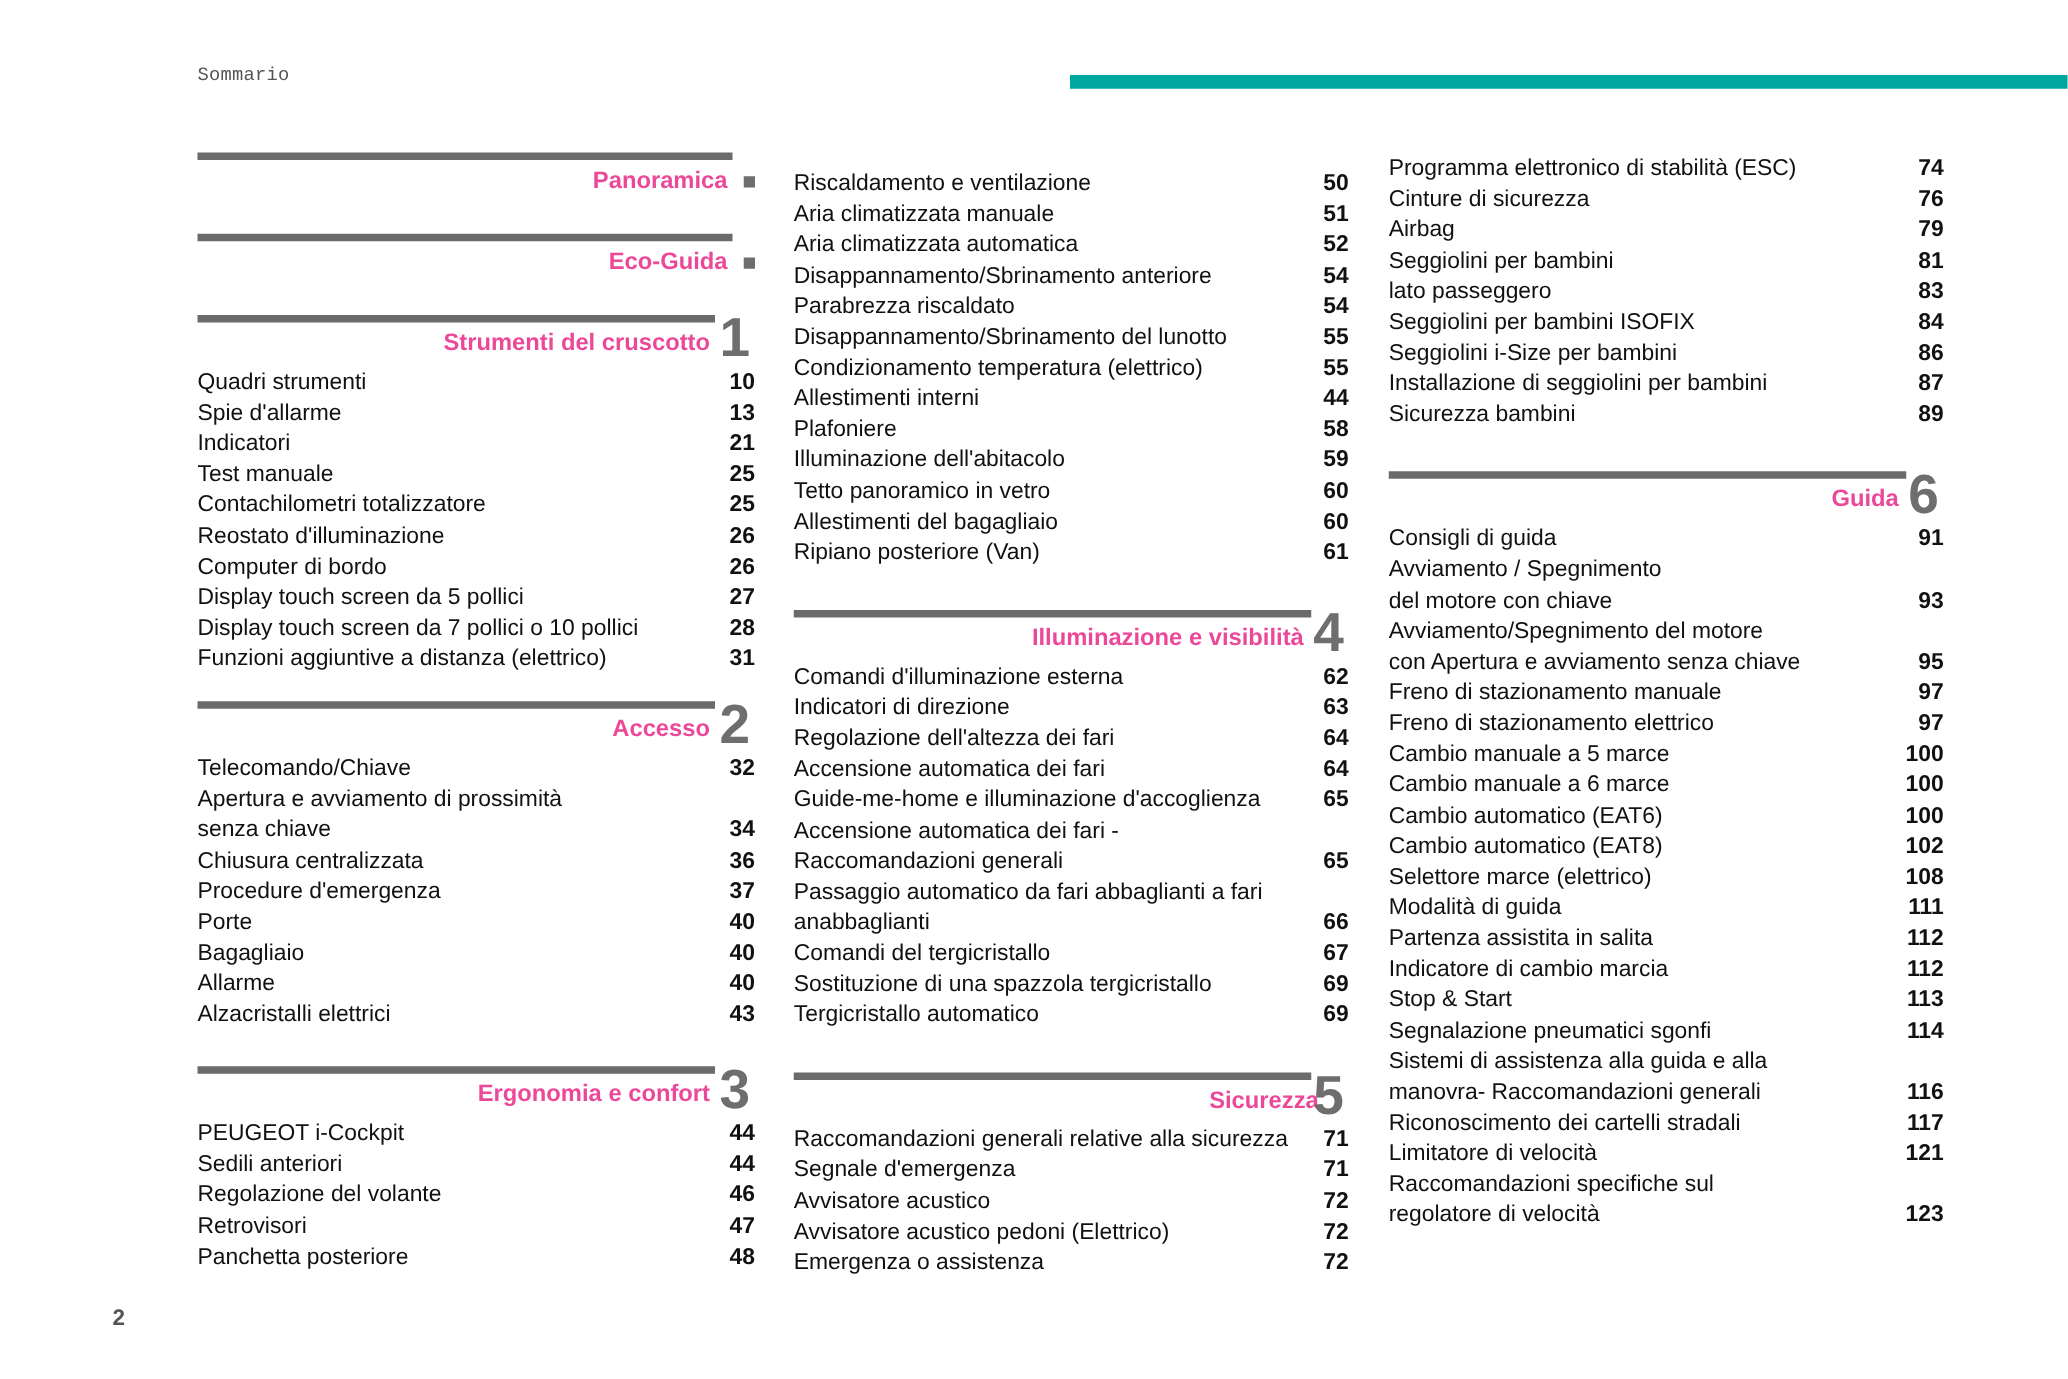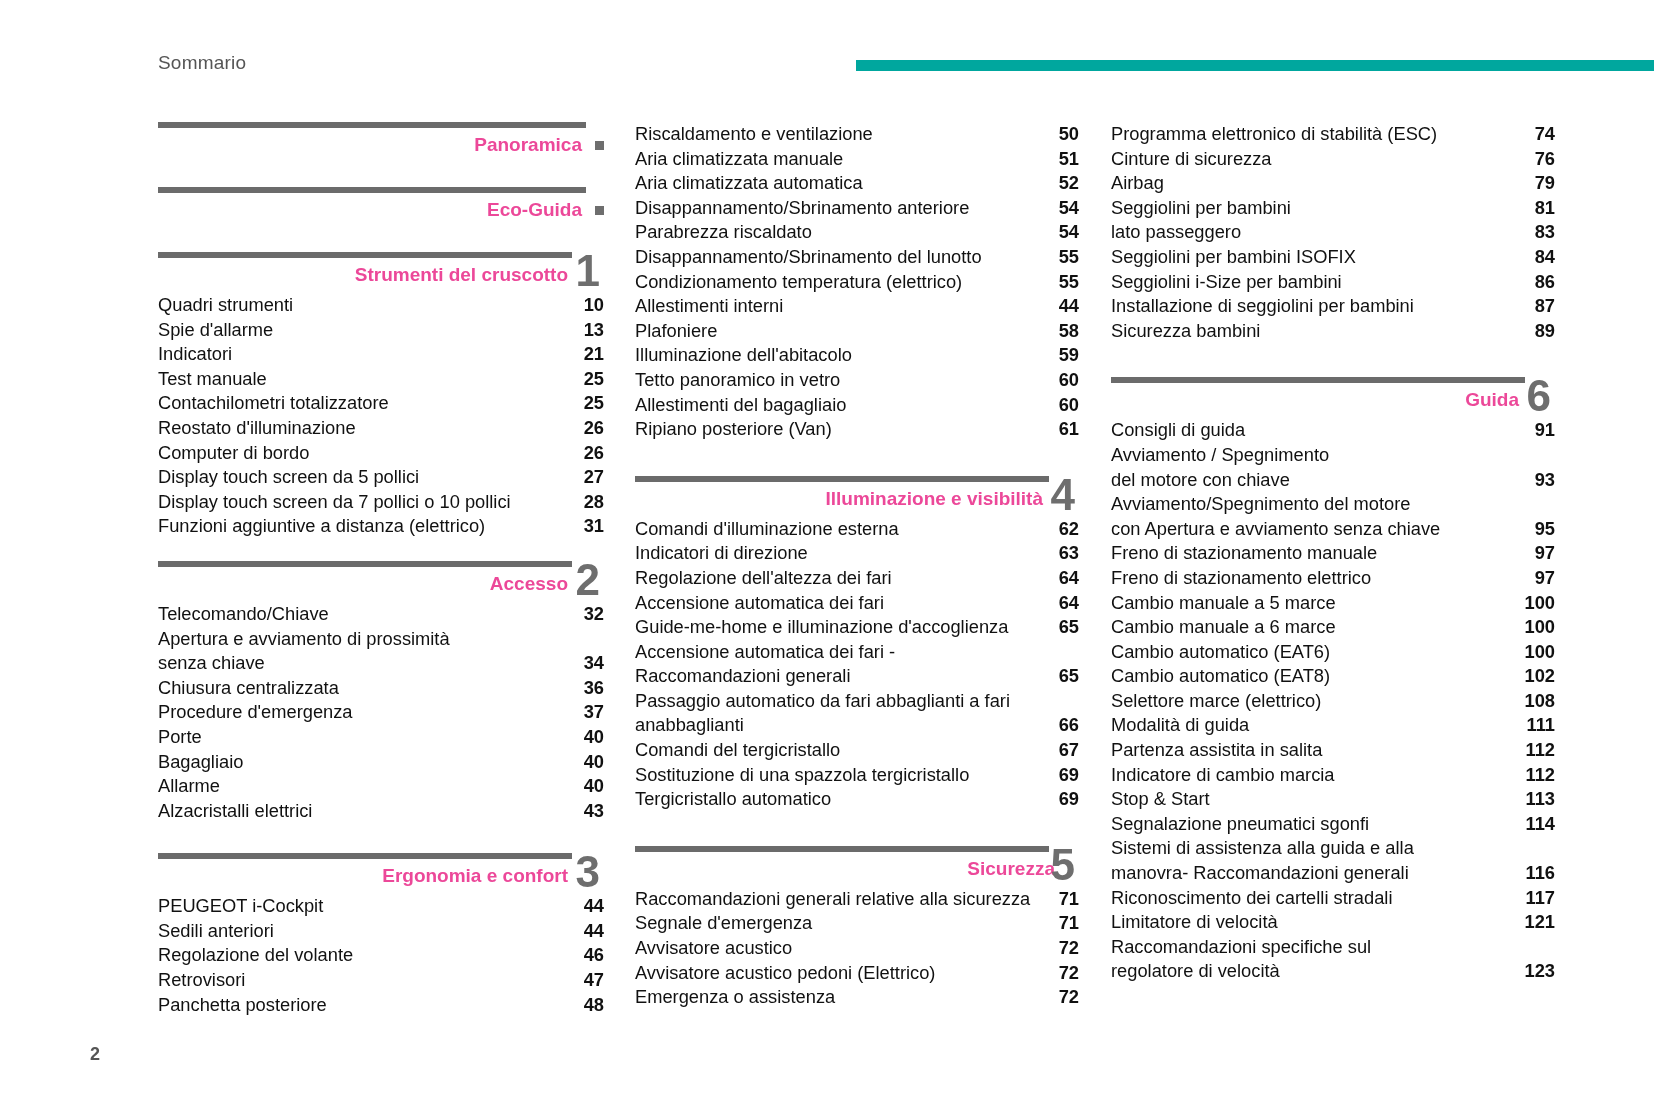--- a/index.html
+++ b/index.html
@@ -2,21 +2,21 @@
 <html><head>
 <meta charset="utf-8">
 <style>
   html, body { margin: 0; padding: 0; background: #ffffff; }
   body {
     width: 1654px; height: 1103px; position: relative; overflow: hidden;
     font-family: "Liberation Sans", sans-serif; color: #111111;
   }
   .page-title {
     position: absolute; left: 158px; top: 52px;
-    font-size: 19px; color: #555555; letter-spacing: 0.2px;
+    font-size: 15px; color: #555555; letter-spacing: 0.2px; font-family: Liberation Mono, monospace;
   }
   .accent-bar {
     position: absolute; left: 856px; top: 60px; width: 798px; height: 11px;
     background: #00a79e;
   }
   .page-number {
     position: absolute; left: 90px; top: 1044px;
     font-size: 18px; color: #555555; font-weight: bold;
   }
   .col { position: absolute; top: 122px; }
@@ -192,21 +192,21 @@
             <span class="pg">47</span>
           </li>
           <li class="entry">
             <span class="label">Panchetta posteriore</span>
             <span class="pg">48</span>
           </li>
         </ul>
       </div>
     </div>
     <div class="col col-2">
-      <div class="section" style="margin-top: 0px;">
+      <div class="section" style="margin-top: 12px;">
         <ul class="entries">
           <li class="entry">
             <span class="label">Riscaldamento e ventilazione</span>
             <span class="pg">50</span>
           </li>
           <li class="entry">
             <span class="label">Aria climatizzata manuale</span>
             <span class="pg">51</span>
           </li>
           <li class="entry">

